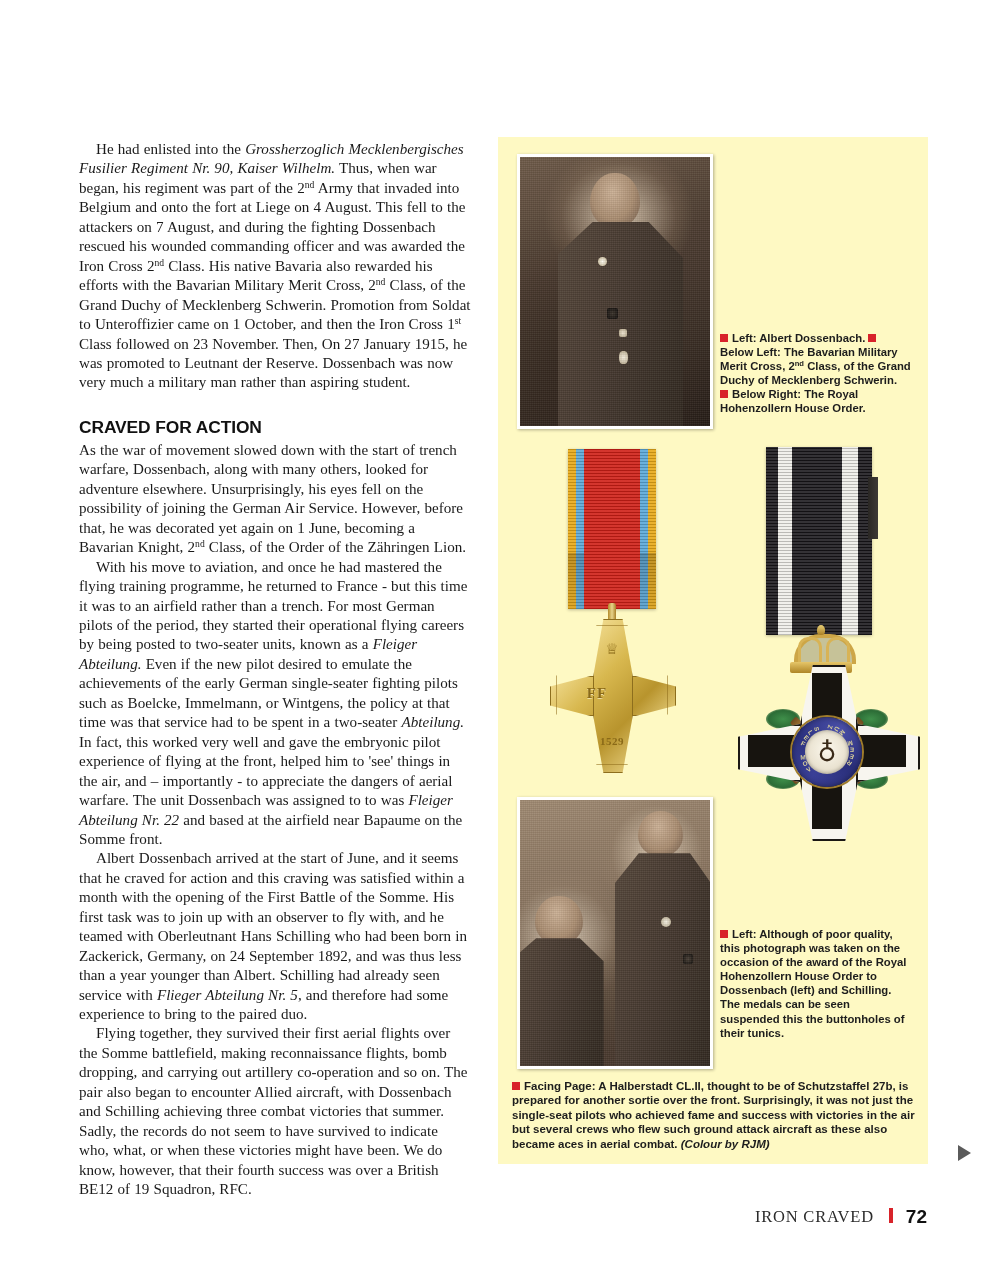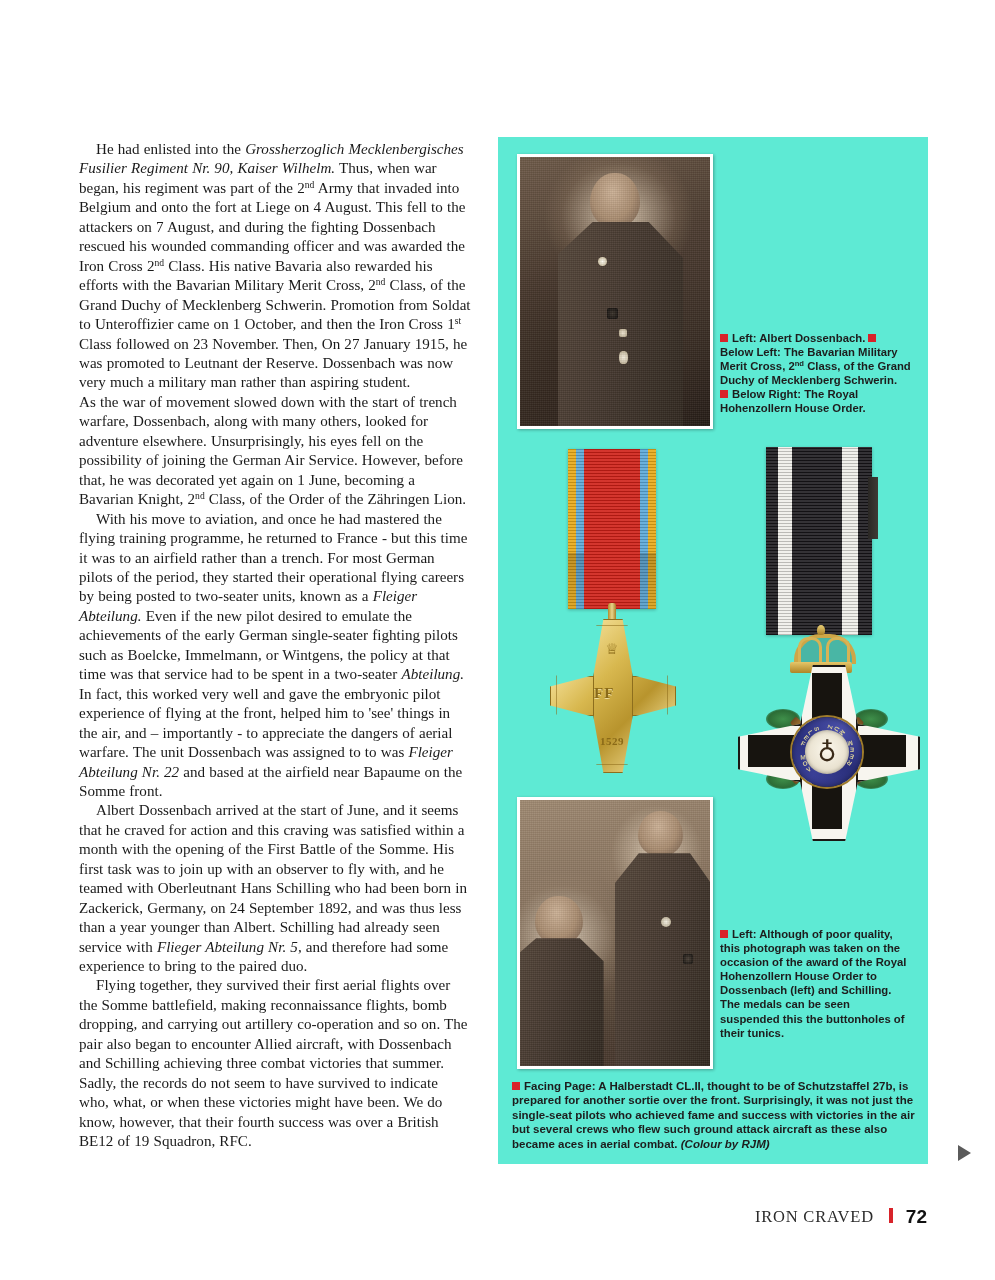--- a/index.html
+++ b/index.html
@@ -50,21 +50,21 @@
   }
   #heading-wrap { margin-top: 24px; margin-bottom: 3px; }
 
   
   #right-panel {
     position: absolute;
     left: 498px;
     top: 137px;
     width: 430px;
     height: 1027px;
-    background: #5eead4;
+    background: #fef9c3;
   }
 
   
   #portrait-frame {
     position: absolute;
     left: 19px;
     top: 17px;
     width: 196px;
     height: 275px;
     background: #ffffff;
@@ -188,22 +188,22 @@
     left: 6px; top: 6px; right: 6px; bottom: 6px;
     border: 1px solid rgba(140,106,24,0.55);
     clip-path: polygon(36% 0%, 64% 0%, 64% 36%, 100% 36%, 100% 64%, 64% 64%, 64% 100%, 36% 100%, 36% 64%, 0% 64%, 0% 36%, 36% 36%);
   }
   .crown-mark {
     position: absolute; left: 48px; top: 22px; width: 28px; height: 16px;
     color: #8a6a18; font-size: 15px; line-height: 16px; text-align: center;
     font-family: "DejaVu Sans", sans-serif;
   }
   .ff-mark {
-    position: absolute; left: 44px; top: 66px; width: 36px;
-    color: #8a6a18;
+    position: absolute; left: 29px; top: 66px; width: 36px;
+    text-align: center; color: #8a6a18;
     font-family: "Liberation Serif", serif;
     font-size: 15px; font-weight: bold; letter-spacing: 1px;
     text-shadow: 0 1px 0 rgba(255,248,210,0.65);
   }
   .date-mark {
     position: absolute; left: 40px; top: 116px; width: 44px;
     text-align: center; color: #8a6a18;
     font-family: "Liberation Serif", serif;
     font-size: 11px; font-weight: bold; letter-spacing: 0.5px;
   }
@@ -404,20 +404,23 @@
     border-top: 8px solid transparent;
     border-bottom: 8px solid transparent;
   }
 </style>
 </head>
 <body>
 
 <div id="text-column">
   <p class="body-par"><span>He had enlisted into the </span><i>Grossherzoglich Mecklenbergisches Fusilier Regiment Nr. 90, Kaiser Wilhelm.</i><span>  Thus, when war began, his regiment was part of the 2</span><span class="sup">nd</span><span> Army that invaded into Belgium and onto the fort at Liege on 4 August.  This fell to the attackers on 7 August, and during the fighting Dossenbach rescued his wounded commanding officer and was awarded the Iron Cross 2</span><span class="sup">nd</span><span> Class.  His native Bavaria also rewarded his efforts with the Bavarian Military Merit Cross, 2</span><span class="sup">nd</span><span> Class, of the Grand Duchy of Mecklenberg Schwerin. Promotion from Soldat to Unteroffizier came on 1 October, and then the Iron Cross 1</span><span class="sup">st</span><span> Class followed on 23 November. Then, On 27 January 1915, he was promoted to Leutnant der Reserve. Dossenbach was now very much a military man rather than aspiring student.</span></p>
 
+  <div id="heading-wrap">
+    <h2 class="section-heading">CRAVED FOR ACTION</h2>
+  </div>
 
   <p class="body-par no-indent"><span>As the war of movement slowed down with the start of trench warfare, Dossenbach, along with many others, looked for adventure elsewhere. Unsurprisingly, his eyes fell on the possibility of joining the German Air Service.  However, before that, he was decorated yet again on 1 June, becoming a Bavarian Knight, 2</span><span class="sup">nd</span><span> Class, of the Order of the Zähringen Lion.</span></p>
   <p class="body-par"><span>With his move to aviation, and once he had mastered the flying training programme, he returned to France - but this time it was to an airfield rather than a trench.  For most German pilots of the period, they started their operational flying careers by being posted to two-seater units, known as a </span><i>Fleiger Abteilung.</i><span>  Even if the new pilot desired to emulate the achievements of the early German single-seater fighting pilots such as Boelcke, Immelmann, or Wintgens, the policy at that time was that service had to be spent in a two-seater </span><i>Abteilung.</i><span>  In fact, this worked very well and gave the embryonic pilot experience of flying at the front, helped him to 'see' things in the air, and – importantly - to appreciate the dangers of aerial warfare. The unit Dossenbach was assigned to to was </span><i>Fleiger Abteilung Nr. 22</i><span> and based at the airfield near Bapaume on the Somme front.</span></p>
   <p class="body-par"><span>Albert Dossenbach arrived at the start of June, and it seems that he craved for action and this craving was satisfied within a month with the opening of the First Battle of the Somme. His first task was to join up with an observer to fly with, and he teamed with Oberleutnant Hans Schilling who had been born in Zackerick, Germany, on 24 September 1892, and was thus less than a year younger than Albert. Schilling had already seen service with </span><i>Flieger Abteilung Nr. 5</i><span>, and therefore had some experience to bring to the paired duo.</span></p>
   <p class="body-par"><span>Flying together, they survived their first aerial flights over the Somme battlefield, making reconnaissance flights, bomb dropping, and carrying out artillery co-operation and so on.  The pair also began to encounter Allied aircraft, with Dossenbach and Schilling achieving three combat victories that summer. Sadly, the records do not seem to have survived to indicate who, what, or when these victories might have been.   We do know, however, that their fourth success was over a British BE12 of 19 Squadron, RFC.</span></p>
 </div>
 
 <div id="right-panel">
 
   <div id="portrait-frame">

